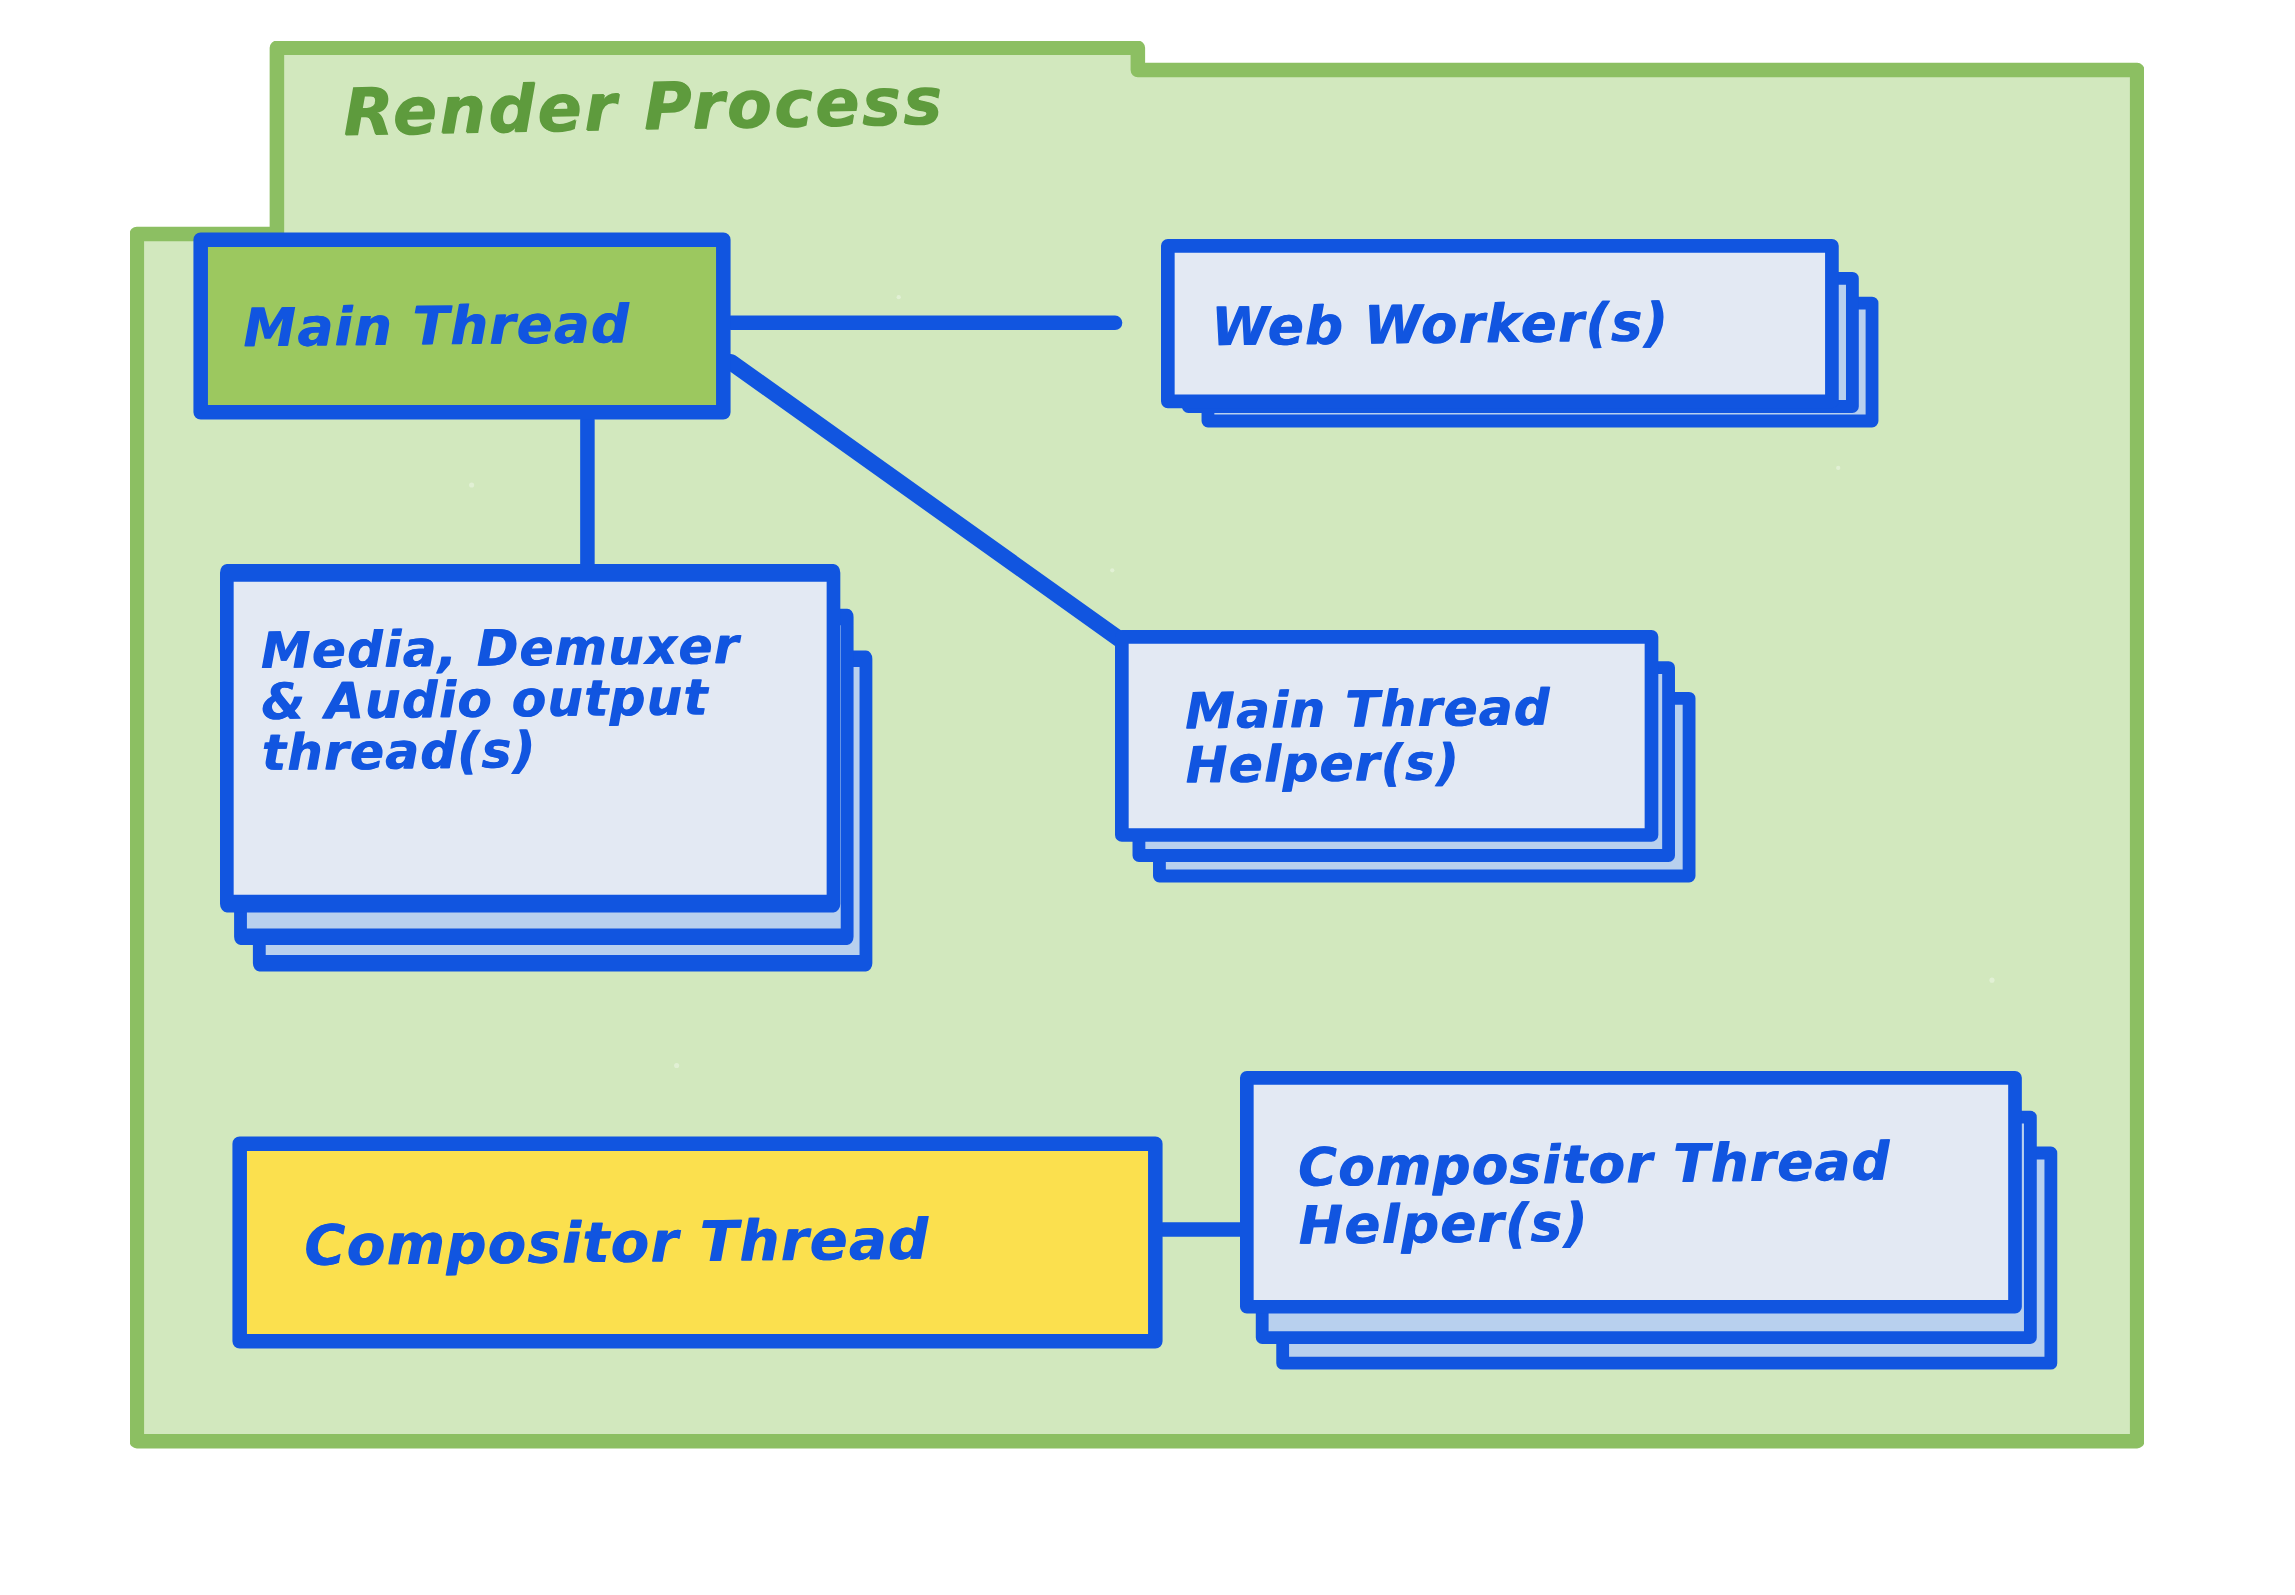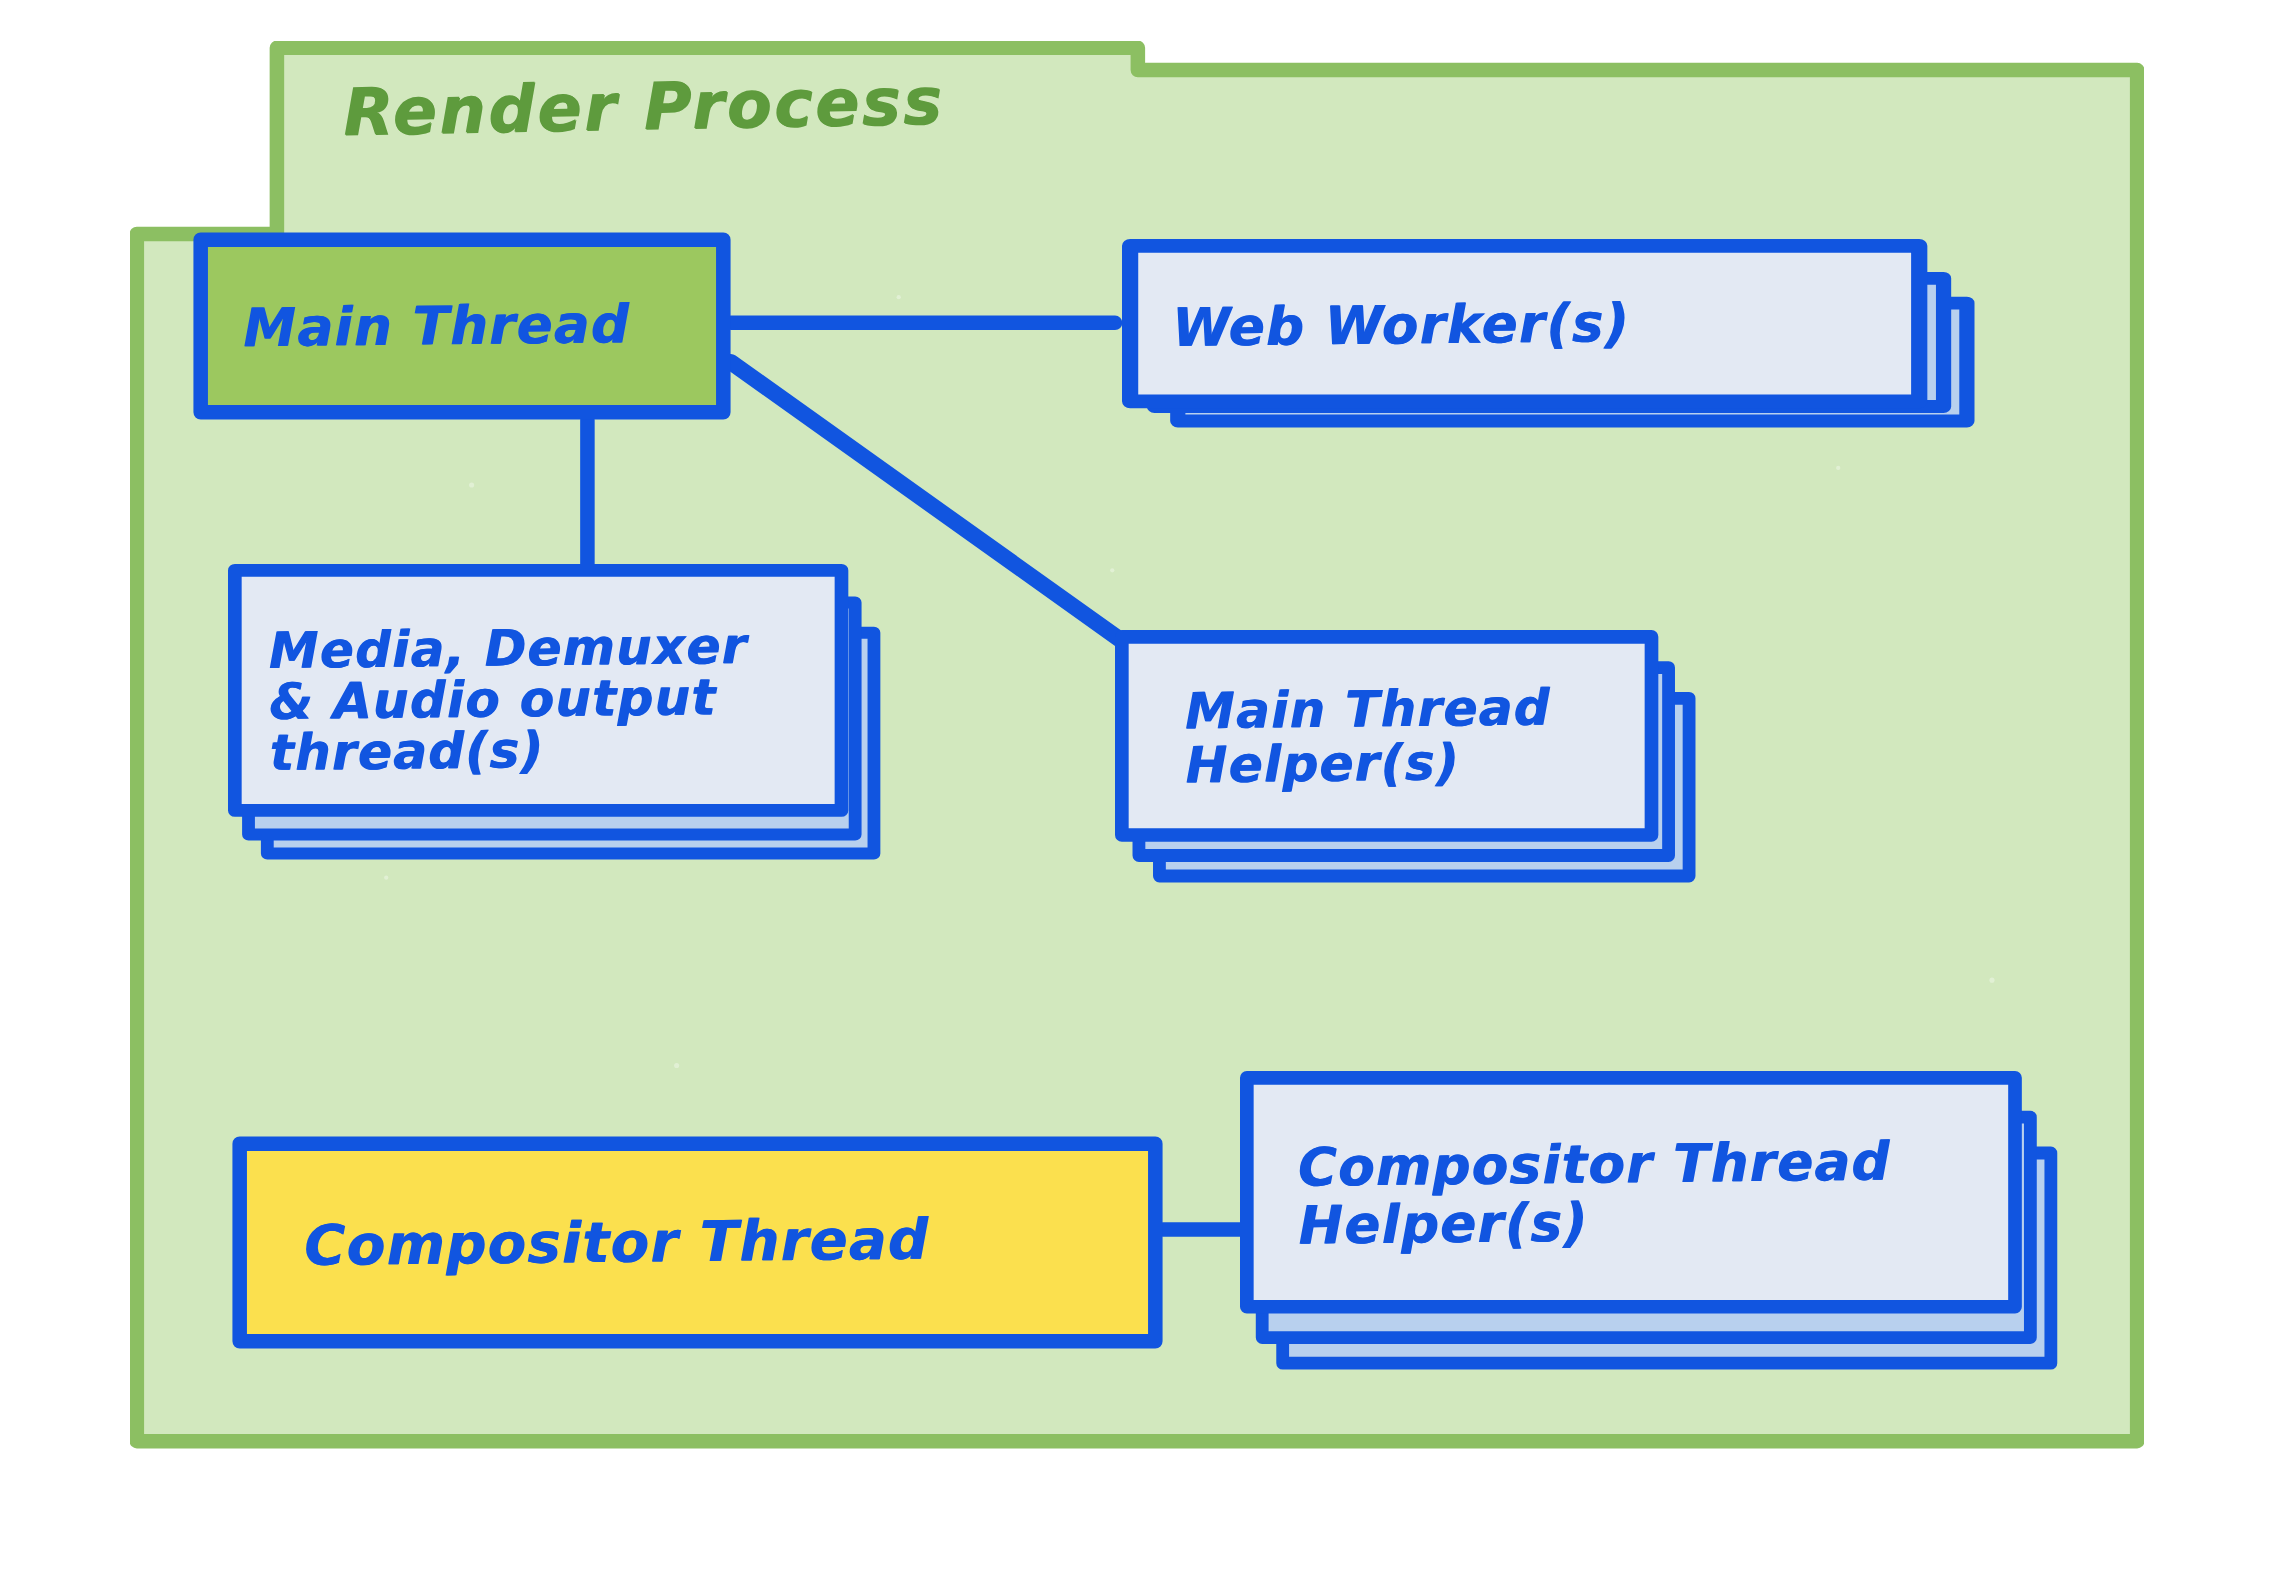--- a/index.html
+++ b/index.html
@@ -93,38 +93,38 @@
   }
   #node-main-thread .label {
     justify-content: flex-start;
     padding-left: 50px;
     font-size: 53px;
     transform: rotate(-0.6deg);
   }
 
   
   #node-web-workers {
-    left: 1122px;
+    left: 1161px;
     top: 239px;
-    width: 852px;
+    width: 717px;
     height: 188px;
   }
   #node-web-workers .label {
     justify-content: flex-start;
     padding-left: 50px;
     font-size: 53px;
     transform: rotate(-0.6deg);
   }
 
   
   #node-media-threads {
-    left: 228px;
+    left: 220px;
     top: 564px;
     width: 675px;
-    height: 296px;
+    height: 408px;
   }
   #node-media-threads .label {
     justify-content: flex-start;
     align-items: center;
     padding-left: 41px;
     font-size: 50px;
     transform: rotate(-0.6deg);
     line-height: 1.02;
   }
 

